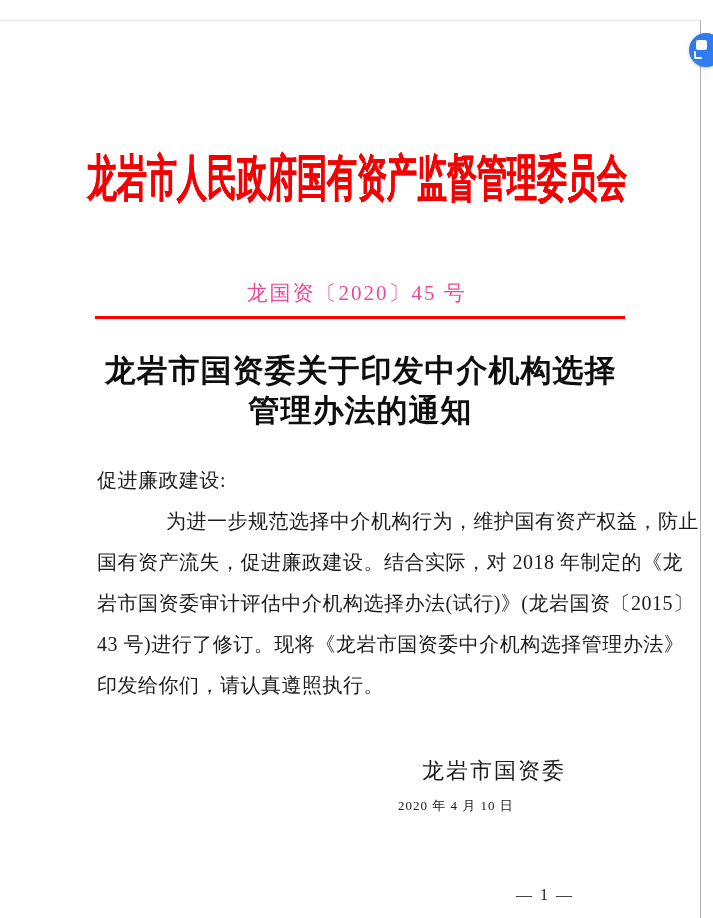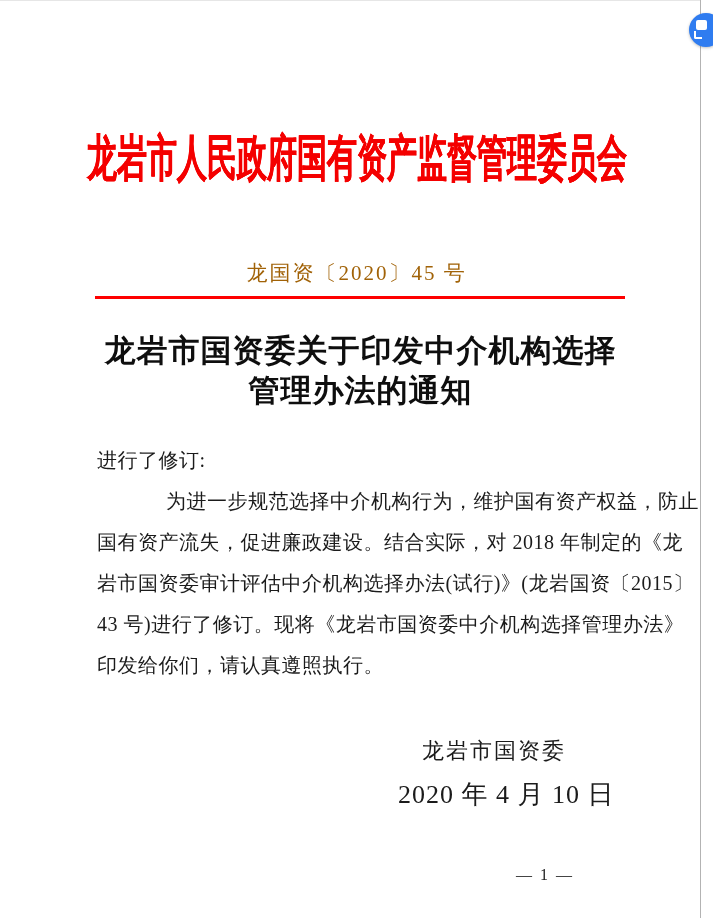--- a/index.html
+++ b/index.html
@@ -4,21 +4,21 @@
 <style>
   html, body { margin: 0; padding: 0; }
   body {
     width: 713px; height: 918px;
     position: relative;
     overflow: hidden;
     background: #ffffff;
     font-family: "Liberation Serif", "DejaVu Serif", serif;
     color: #1b1b1b;
   }
-  .page { position: absolute; inset: 0; background: #fff; }
+  .page { position: absolute; inset: 0; background: #fff; margin-top: 20px; }
   .top-edge {
     position: absolute; top: 0; left: 0; width: 700px; height: 1px;
     background: #e6e6e6;
   }
   .right-edge {
     position: absolute; top: 0; left: 700px; width: 1px; height: 918px;
     background: #b3b3b3;
   }
   .red-header {
     position: absolute; top: 126px; left: 0; width: 713px; height: 64px;
@@ -32,21 +32,21 @@
     color: #f40000;
     transform: scaleX(0.60);
     transform-origin: center;
     text-shadow: 0.5px 0 #f40000, -0.5px 0 #f40000;
     letter-spacing: 0;
   }
   .doc-number {
     position: absolute; top: 259px; left: 0; width: 713px;
     text-align: center;
     font-size: 21px; letter-spacing: 2px;
-    color: #a16207;
+    color: #ec4899;
   }
   .red-rule {
     position: absolute; top: 296px; left: 95px; width: 530px; height: 3px;
     background: #fe0000;
   }
   .doc-title {
     position: absolute; top: 331px; left: 4px; width: 713px;
     text-align: center;
     font-size: 31px; font-weight: 700; line-height: 40px;
     color: #0e0e0e;
@@ -65,21 +65,21 @@
   .bl1 { top: 528px; }
   .bl2 { top: 569px; }
   .bl3 { top: 610px; }
   .bl4 { top: 651px; }
   .signature {
     position: absolute; top: 736px; left: 422px;
     font-size: 22px; letter-spacing: 2px; white-space: nowrap;
   }
   .sign-date {
     position: absolute; top: 777px; left: 398px;
-    font-size: 26px; letter-spacing: 1px; white-space: nowrap;
+    font-size: 13px; letter-spacing: 1px; white-space: nowrap;
   }
   .page-number {
     position: absolute; top: 866px; left: 516px;
     font-size: 16px; letter-spacing: 2px; white-space: nowrap;
     color: #222;
   }
   .fab {
     position: absolute; top: 13px; left: 689px;
     width: 34px; height: 34px;
     border-radius: 50%;
@@ -115,21 +115,21 @@
 
   <div class="doc-number">龙国资〔2020〕45 号</div>
 
   <div class="red-rule"></div>
 
   <div class="doc-title">
     <div>龙岩市国资委关于印发中介机构选择</div>
     <div>管理办法的通知</div>
   </div>
 
-  <div class="body-line salutation">进行了修订:</div>
+  <div class="body-line salutation">促进廉政建设:</div>
 
   <div class="body-line bl0 indent">为进一步规范选择中介机构行为，维护国有资产权益，防止</div>
   <div class="body-line bl1">国有资产流失，促进廉政建设。结合实际，对 2018 年制定的《龙</div>
   <div class="body-line bl2">岩市国资委审计评估中介机构选择办法(试行)》(龙岩国资〔2015〕</div>
   <div class="body-line bl3">43 号)进行了修订。现将《龙岩市国资委中介机构选择管理办法》</div>
   <div class="body-line bl4">印发给你们，请认真遵照执行。</div>
 
   <div class="signature">龙岩市国资委</div>
   <div class="sign-date">2020 年 4 月 10 日</div>
 

